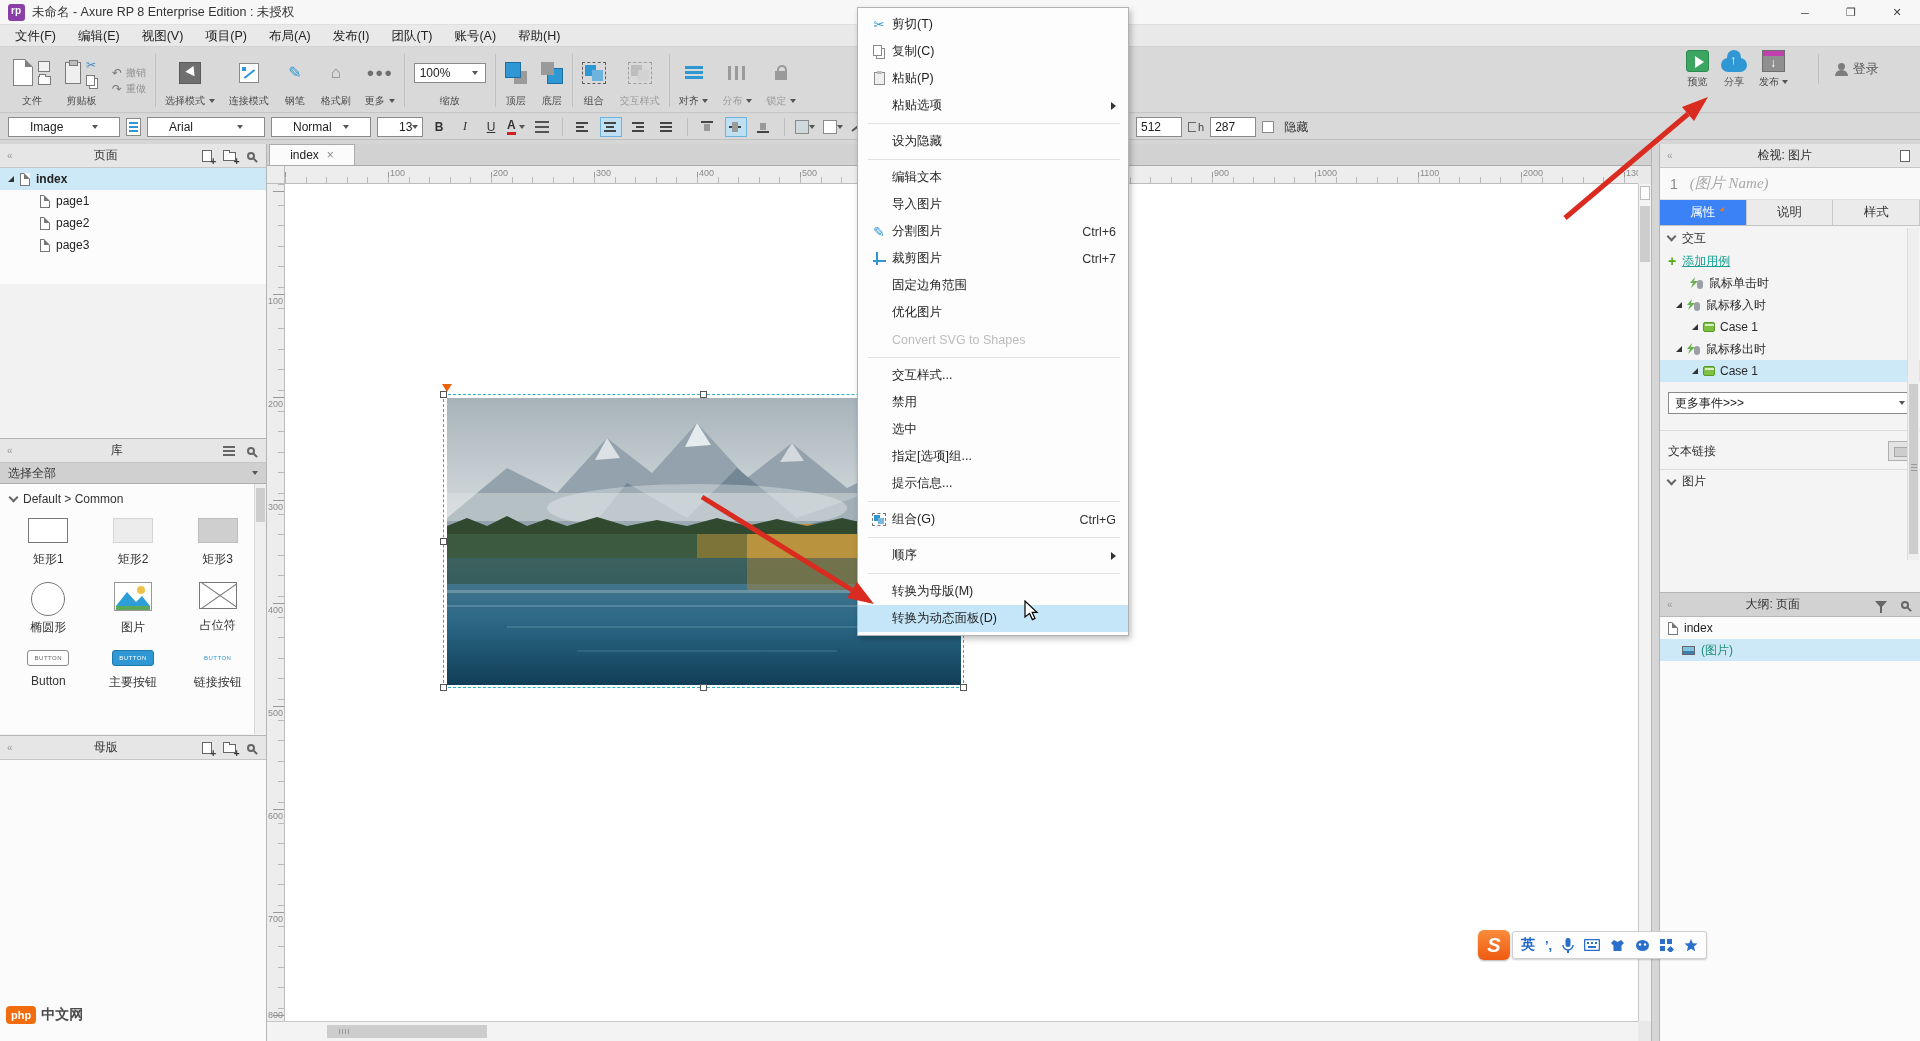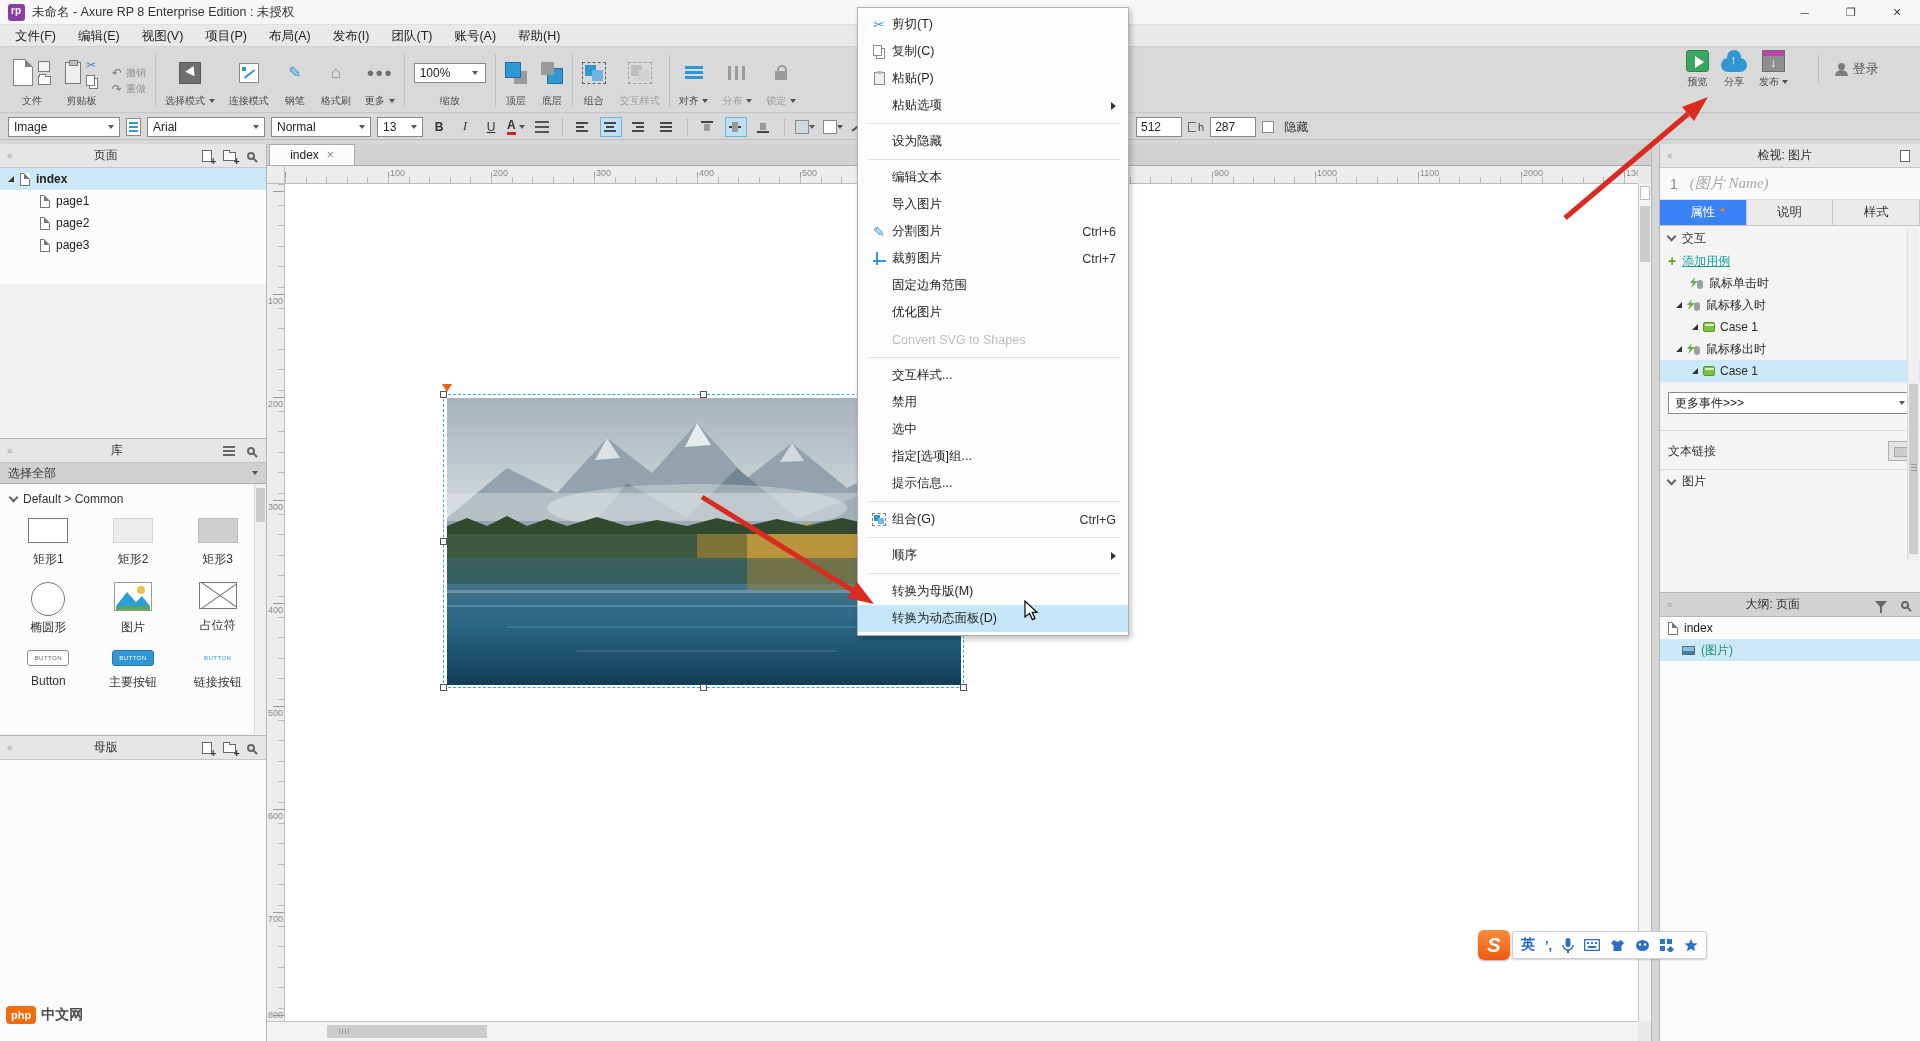--- a/index.html
+++ b/index.html
@@ -82,21 +82,21 @@
 .ic-publish::after{content:"↓";position:absolute;left:7px;top:5px;color:#fff;font-weight:bold;font-size:12px;}
 .tbr-cap{font-size:10px;color:#4a4a4a;}
 .login-box{display:flex;align-items:center;gap:5px;margin-left:18px;border-left:1px solid #c0c0c0;padding-left:16px;height:30px;margin-top:4px;}
 .ic-person{width:13px;height:13px;position:relative;}
 .ic-person::before{content:"";position:absolute;left:3px;top:0;width:7px;height:7px;border-radius:50%;background:#7d7d7d;}
 .ic-person::after{content:"";position:absolute;left:0;top:7px;width:13px;height:6px;border-radius:6px 6px 0 0;background:#7d7d7d;}
 .login-label{font-size:13px;color:#555;}
 
 
 .stylebar{position:absolute;left:0;top:114px;width:1920px;height:26px;background:#d9d9d9;border-bottom:1px solid #bfbfbf;display:flex;align-items:center;padding:0 8px;gap:6px;}
-.sb-combo{height:20px;background:#fff;border:1px solid #8a8a8a;display:flex;align-items:center;justify-content:space-between;padding:0 5px;font-size:12px;color:#222;}
+.sb-combo{height:20px;background:#fff;border:1px solid #8a8a8a;display:flex;align-items:center;justify-content:space-between;padding:0 21px;font-size:12px;color:#222;}
 .sb-btn{width:20px;height:20px;display:flex;align-items:center;justify-content:center;color:#333;font-size:12px;}
 .sb-btn.b{font-weight:bold;}
 .sb-btn.i{font-style:italic;font-family:"Liberation Serif",serif;}
 .sb-btn.u{text-decoration:underline;}
 .sb-div{width:1px;height:18px;background:#bdbdbd;margin:0 3px;}
 .ic-painter{width:15px;height:18px;background:#fff;border:1px solid #8a8a8a;position:relative;}
 .ic-painter::after{content:"";position:absolute;left:2px;top:3px;width:9px;height:2px;background:#2f97d4;box-shadow:0 4px 0 #2f97d4,0 8px 0 #2f97d4;}
 .fontA{display:flex;align-items:center;gap:3px;}
 .fontA .A{font-weight:bold;color:#333;border-bottom:3px solid #c22;line-height:13px;}
 .ic-linesp{width:14px;height:12px;background:linear-gradient(#555 0 2px,transparent 2px 5px,#555 5px 7px,transparent 7px 10px,#555 10px 12px);}

